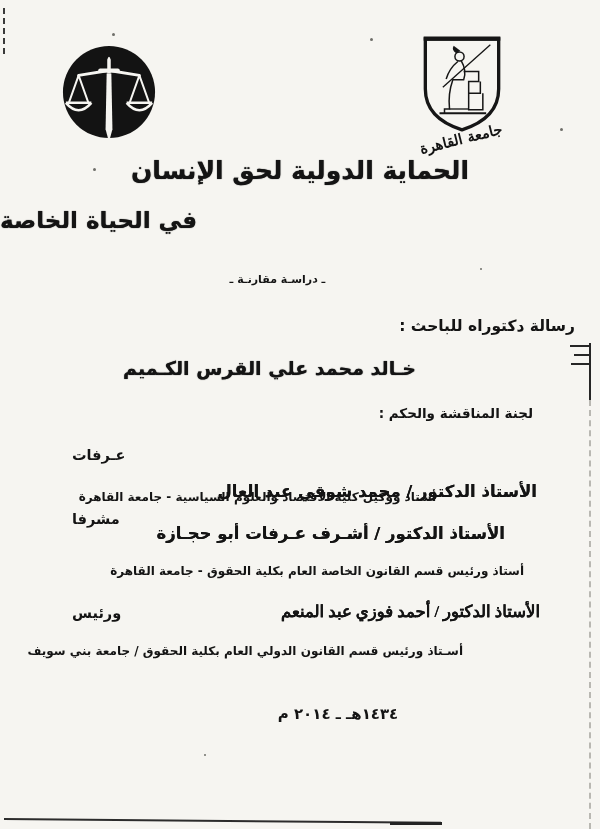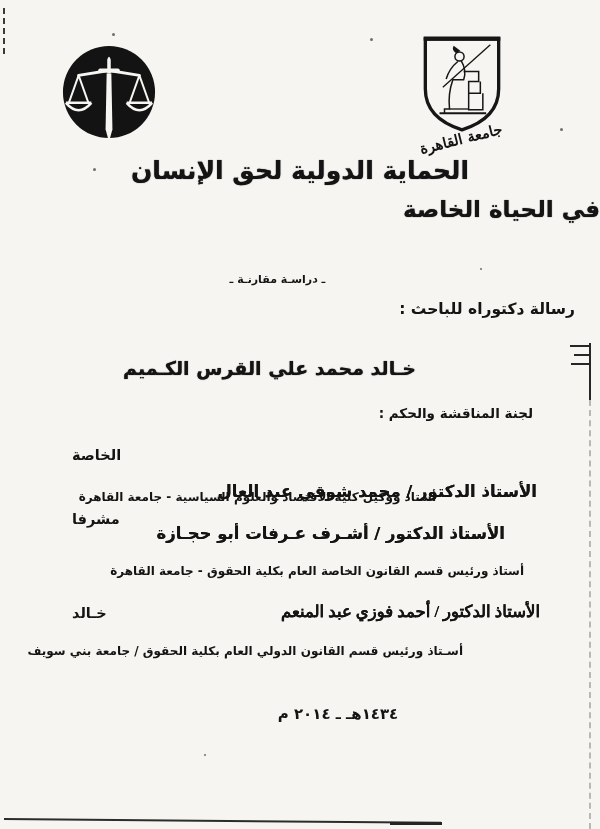--- a/index.html
+++ b/index.html
@@ -6,23 +6,23 @@
   .page{
     position:relative;width:600px;height:829px;margin:0 auto;
     background:#f6f5f1;overflow:hidden;
     font-family:"DejaVu Sans","Liberation Sans",sans-serif;
     color:#151515;
   }
   .abs{position:absolute;}
   .ar{direction:rtl;unicode-bidi:plaintext;white-space:nowrap;font-weight:bold;color:#141414;}
   .title1{top:156px;left:0;right:0;text-align:center;font-size:25px;letter-spacing:0;
           text-shadow:0 0 1px #222;}
-  .title2{top:196px;left:0;right:0;text-align:right;font-size:23px;text-shadow:0 0 1px #222;}
+  .title2{top:207px;left:0;right:0;text-align:left;font-size:23px;text-shadow:0 0 1px #222;}
   .subtitle{top:273px;left:200px;width:155px;text-align:center;font-size:11px;}
-  .thesis-label{top:300px;right:25px;font-size:15.5px;}
+  .thesis-label{top:317px;right:25px;font-size:15.5px;}
   .researcher{top:357px;left:160px;width:256px;text-align:center;font-size:19px;
               text-shadow:0 0 1px #222;}
   .committee-heading{top:405px;right:67px;font-size:13.5px;}
   .member-name{font-size:16.5px;text-shadow:0 0 .6px #222;}
   .member-role{font-size:14.5px;left:72px;}
   .affiliation{font-size:12px;text-align:right;}
   .date-line{top:705px;left:272px;width:132px;text-align:center;font-size:15px;}
   .crest-caption{top:130px;left:408px;width:106px;text-align:center;font-size:14.5px;
                  transform:rotate(-14deg);font-family:"DejaVu Serif","Liberation Serif",serif;}
   
@@ -74,33 +74,33 @@
   <div class="abs ar title2">في الحياة الخاصة</div>
   <div class="abs ar subtitle">ـ دراسـة مقارنـة ـ</div>
 
   <div class="abs ar thesis-label">رسالة دكتوراه للباحث :</div>
   <div class="abs ar researcher">خـالد محمد علي القرس الكـميم</div>
 
   <div class="abs ar committee-heading">لجنة المناقشة والحكم :</div>
 
   <div>
     <span class="abs ar member-name" style="top:442px;right:63px;margin-top:40px;">الأستاذ الدكتور /  محمد شوقي عبد العال</span>
-    <span class="abs ar member-role" style="top:447px;">الخاصة</span>
+    <span class="abs ar member-role" style="top:447px;">عـرفات</span>
     <div class="abs ar affiliation" style="top:490px;left:140px;width:296px;">أستاذ ووكيل كلية الاقتصاد والعلوم السياسية - جامعة القاهرة</div>
   </div>
 
   <div>
     <span class="abs ar member-name" style="top:524px;right:95px;">الأستاذ الدكتور /  أشـرف عـرفات أبو حجـازة</span>
     <span class="abs ar member-role" style="top:511px;">مشرفا</span>
     <div class="abs ar affiliation" style="top:564px;left:118px;width:406px;">أستاذ ورئيس قسم القانون الخاصة العام بكلية الحقوق - جامعة القاهرة</div>
   </div>
 
   <div>
     <span class="abs ar member-name" style="top:602px;right:60px;font-family:Liberation Serif, serif;">الأستاذ الدكتور /  أحمد فوزي عبد المنعم</span>
-    <span class="abs ar member-role" style="top:605px;">خـالد</span>
+    <span class="abs ar member-role" style="top:605px;">ورئيس</span>
     <div class="abs ar affiliation" style="top:644px;left:95px;width:368px;">أسـتاذ ورئيس قسم القانون الدولي العام بكلية الحقوق / جامعة بني سويف</div>
   </div>
 
   <div class="abs ar date-line">١٤٣٤هـ ـ ٢٠١٤ م</div>
 
   <div class="abs tick-topleft"></div>
   <div class="abs scanline-right-dark"></div>
   <div class="abs scanline-right-faint"></div>
   <div class="abs scan-tick" style="left:570px;top:345px;width:21px;"></div>
   <div class="abs scan-tick" style="left:574px;top:354px;width:17px;"></div>

